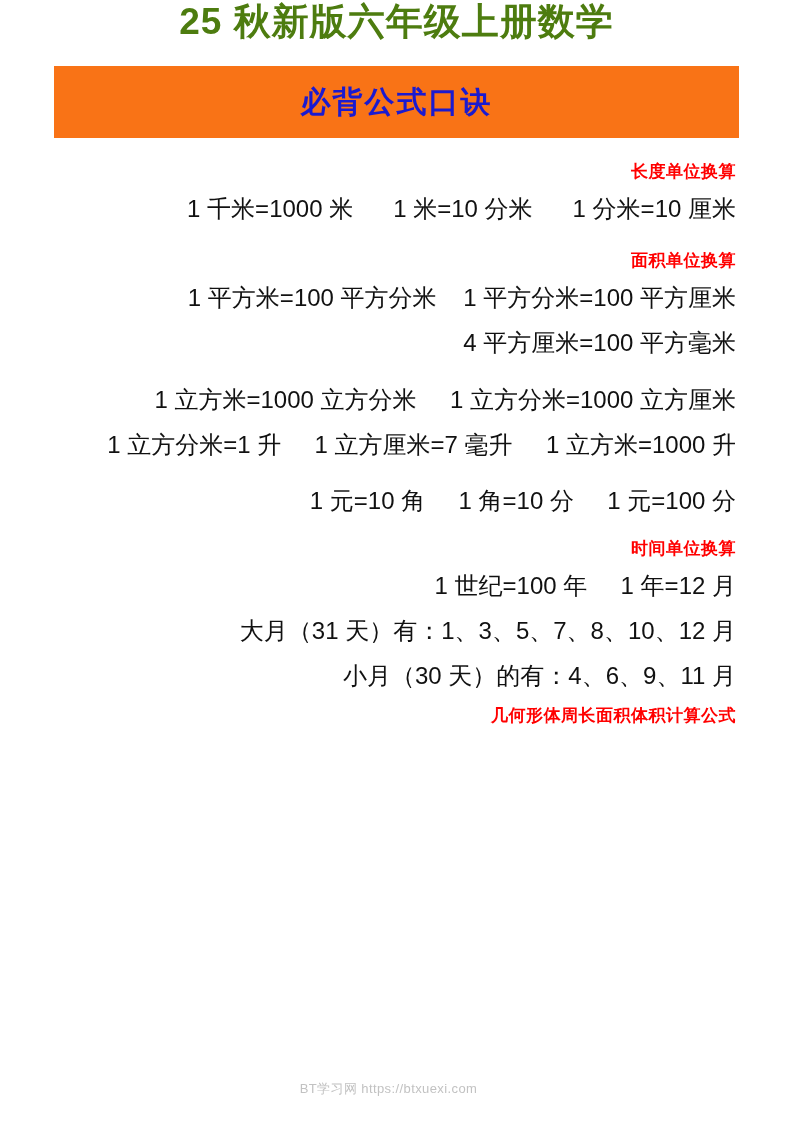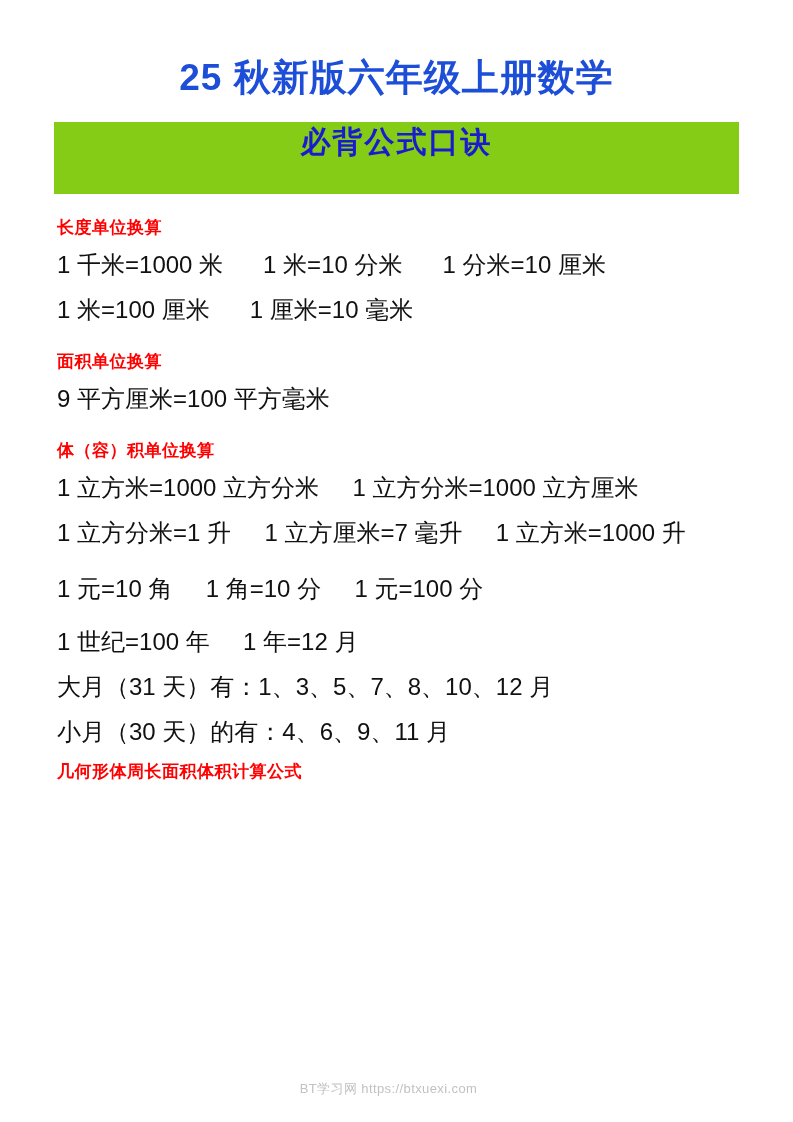--- a/index.html
+++ b/index.html
@@ -17,46 +17,46 @@
   }
   .page {
     width: 793px;
     height: 1122px;
     position: relative;
     box-sizing: border-box;
   }
 
   .main-title {
     text-align: center;
-    color: #1d4ed8;
+    color: #4d7c0f;
     font-size: 37px;
     font-weight: bold;
     letter-spacing: 1px;
     margin: 0;
-    padding-top: 56px;
     line-height: 1.2;
   }
 
   .subtitle-band {
     margin: 22px 54px 0 54px;
-    background: #84cc16;
+    background: #f97316;
     height: 72px;
     display: flex;
-    align-items: flex-start;
+    align-items: center;
     justify-content: center;
   }
   .subtitle-text {
     color: #1a1ad0;
     font-size: 30px;
     font-weight: bold;
     letter-spacing: 2px;
   }
 
   .content {
     margin: 22px 57px 0 57px;
+    text-align: right;
   }
 
   .section-heading {
     color: #ff0000;
     font-size: 17px;
     font-weight: bold;
     letter-spacing: 0.5px;
     margin: 0 0 9px 0;
   }
   .section {
@@ -93,42 +93,42 @@
 
   <div class="subtitle-band">
     <span class="subtitle-text">必背公式口诀</span>
   </div>
 
   <div class="content">
 
     <div class="section gap-lg">
       <div class="section-heading">长度单位换算</div>
       <div class="line">1 千米=1000 米      1 米=10 分米      1 分米=10 厘米</div>
-      <div class="line">1 米=100 厘米      1 厘米=10 毫米</div>
     </div>
 
     <div class="section gap-lg">
       <div class="section-heading">面积单位换算</div>
-      <div class="line">9 平方厘米=100 平方毫米</div>
+      <div class="line">1 平方米=100 平方分米    1 平方分米=100 平方厘米</div>
+      <div class="line">4 平方厘米=100 平方毫米</div>
     </div>
 
     <div class="section gap-lg">
-      <div class="section-heading">体（容）积单位换算</div>
       <div class="line">1 立方米=1000 立方分米     1 立方分米=1000 立方厘米</div>
       <div class="line">1 立方分米=1 升     1 立方厘米=7 毫升     1 立方米=1000 升</div>
     </div>
 
     <div class="section gap-md">
     </div>
 
     <div class="section gap-md">
       <div class="line">1 元=10 角     1 角=10 分     1 元=100 分</div>
     </div>
 
     <div class="section gap-sm">
+      <div class="section-heading">时间单位换算</div>
       <div class="line">1 世纪=100 年     1 年=12 月</div>
       <div class="line">大月（31 天）有：1、3、5、7、8、10、12 月</div>
       <div class="line">小月（30 天）的有：4、6、9、11 月</div>
     </div>
 
     <div class="section">
       <div class="section-heading">几何形体周长面积体积计算公式</div>
     </div>
 
   </div>

